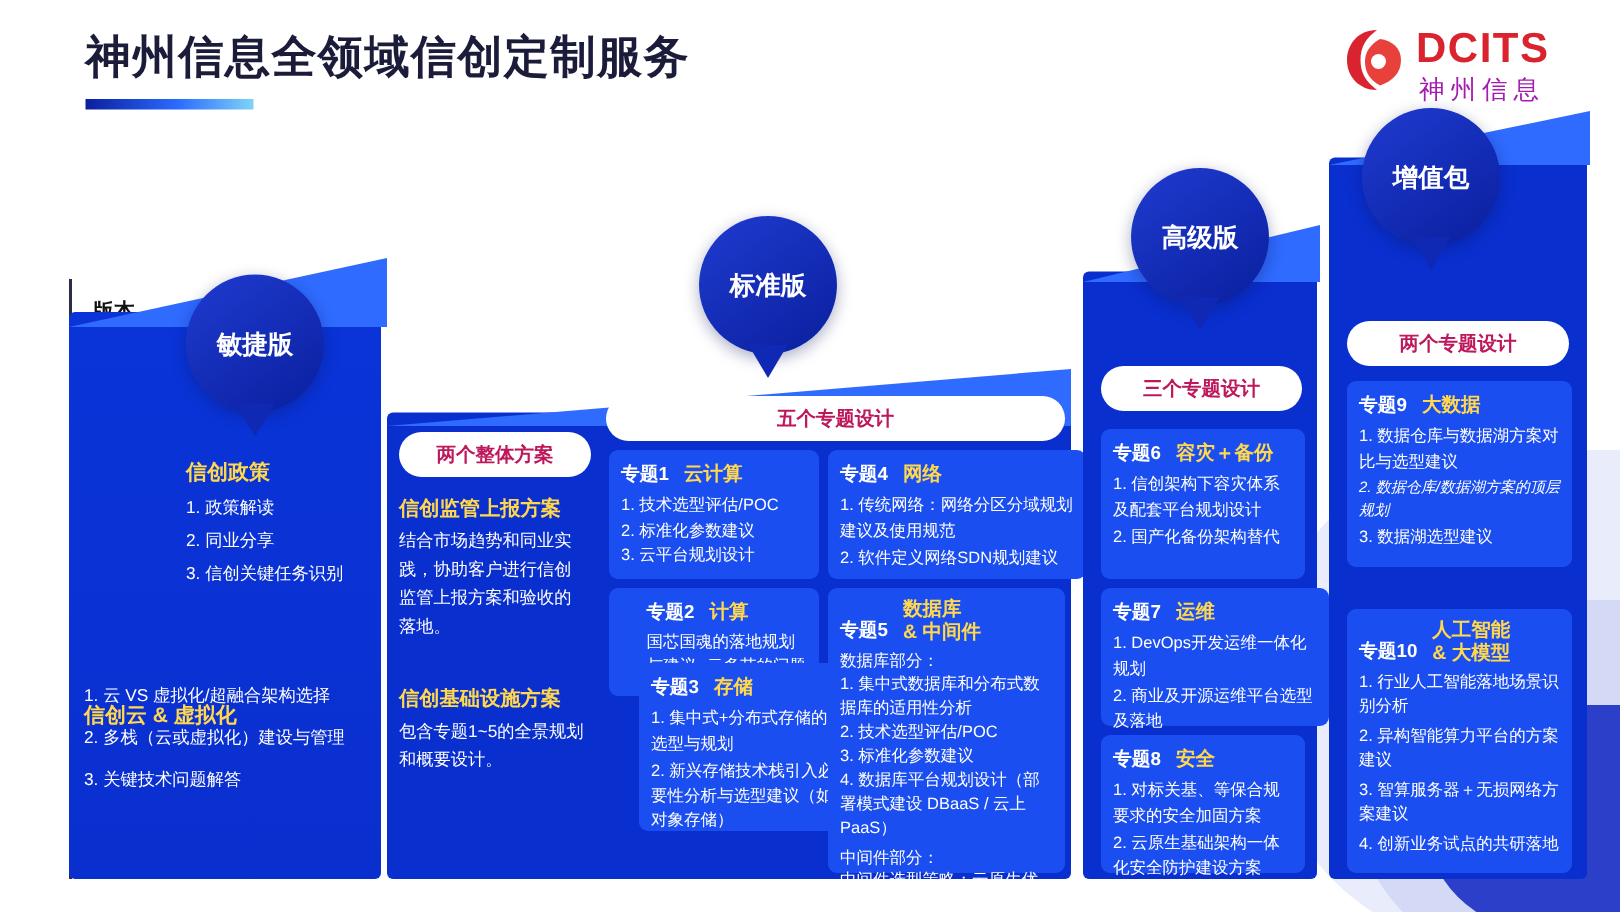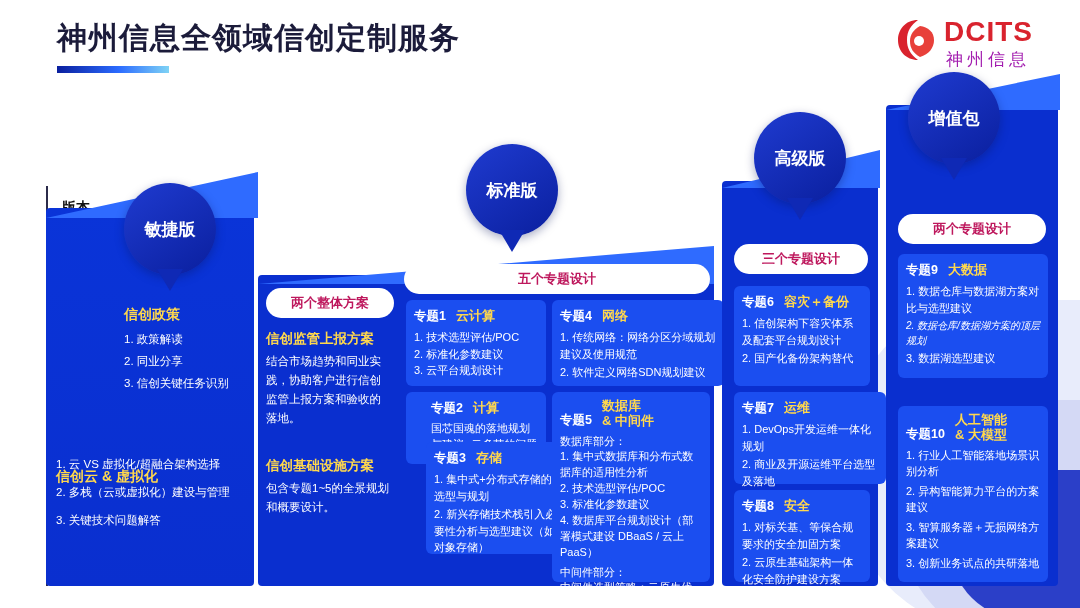--- a/index.html
+++ b/index.html
@@ -277,16 +277,16 @@
 
   <div class="card" style="left:898px; top:406px; width:150px; height:176px;">
     <div class="card-hd">
       <span class="topic">专题10</span>
       <span class="name" style="white-space:pre-line;line-height:1.15;">人工智能
 &amp; 大模型</span>
     </div>
     <div style="font-size:11px;line-height:1.5;">1. 行业人工智能落地场景识别分析</div>
     <div style="font-size:11px;line-height:1.5;margin-top:3px;">2. 异构智能算力平台的方案建议</div>
     <div style="font-size:11px;line-height:1.5;margin-top:3px;">3. 智算服务器＋无损网络方案建议</div>
-    <div style="font-size:11px;line-height:1.5;margin-top:3px;">3. 创新业务试点的共研落地</div>
+    <div style="font-size:11px;line-height:1.5;margin-top:3px;">4. 创新业务试点的共研落地</div>
   </div>
 
 </div>
 
 </body></html>

